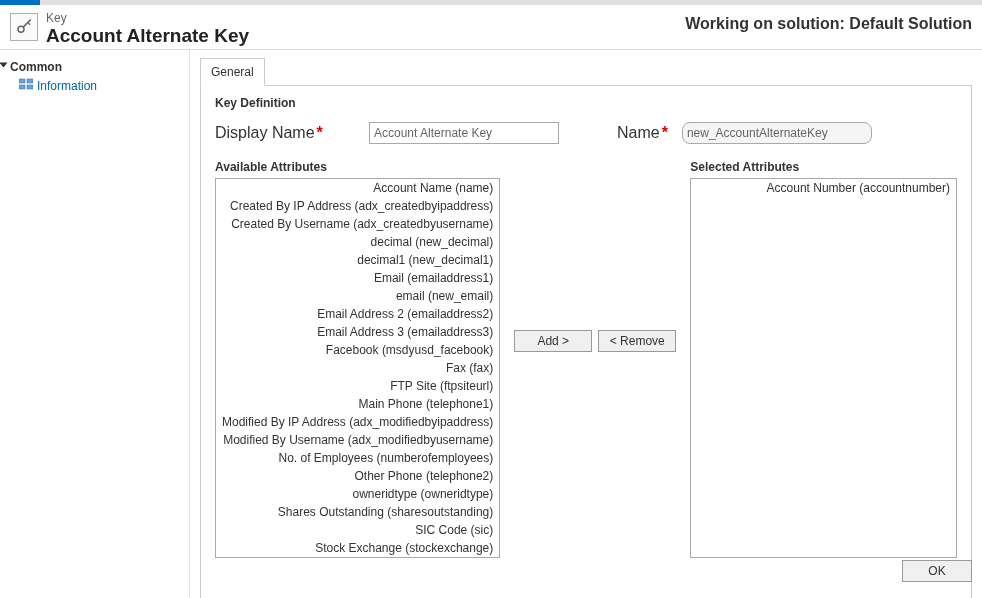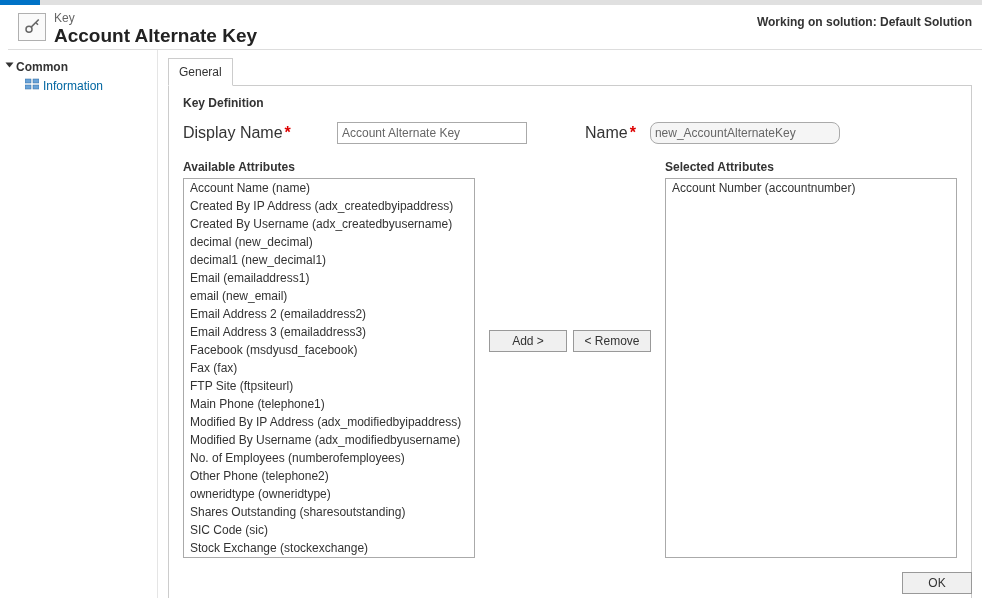--- a/index.html
+++ b/index.html
@@ -23,21 +23,20 @@
     left: 0; top: 0;
     height: 5px;
     width: 40px;
     background: #0072c6;
   }
   .header {
     display: flex;
     align-items: flex-start;
     padding: 6px 10px 2px 10px;
     border-bottom: 1px solid #ddd;
-    margin-left: 8px;
   }
   .header-icon {
     width: 28px;
     height: 28px;
     border: 1px solid #b0b0b0;
     display: flex;
     align-items: center;
     justify-content: center;
     margin-right: 8px;
     margin-top: 2px;
@@ -48,32 +47,32 @@
     font-size: 12px;
     color: #666;
   }
   .header-title {
     font-size: 19px;
     font-weight: 600;
     color: #222;
   }
   .header-right {
     text-align: right;
-    font-size: 12px;
+    font-size: 16px;
     color: #333;
     padding-top: 4px;
     font-weight: 600;
   }
   .body {
     display: flex;
     height: calc(100% - 50px);
   }
   .sidebar {
-    width: 158px;
-    padding: 8px 0 0 7px;
+    width: 190px;
+    padding: 8px 0 0 1px;
     border-right: 1px solid #e5e5e5;
   }
   .sidebar-group {
     font-weight: 600;
     color: #333;
     font-size: 12px;
     padding: 2px 0;
   }
   .sidebar-group::before {
     content: '';
@@ -165,20 +164,21 @@
     border: 1px solid #aaa;
     height: 380px;
     overflow-y: scroll;
     font-size: 12px;
     background: #fff;
   }
   .listbox-item {
     padding: 2px 6px;
     white-space: nowrap;
     cursor: pointer;
+    text-align: right;
   }
   .middle-buttons {
     display: flex;
     flex-direction: row;
     gap: 6px;
     margin-top: 170px;
   }
   .btn {
     font-family: inherit;
     font-size: 12px;
@@ -186,21 +186,21 @@
     min-width: 78px;
     border: 1px solid #999;
     background: #f0f0f0;
     cursor: pointer;
     color: #333;
     text-align: center;
   }
   .ok-row {
     position: absolute;
     right: 10px;
-    bottom: 4px;
+    bottom: 16px;
     padding-left: 28px;
   }
   
   .listbox::-webkit-scrollbar { width: 18px; }
   .listbox::-webkit-scrollbar-track { background: #e9e9e9; }
   .listbox::-webkit-scrollbar-thumb { background: #c4c4c4; }
   .listbox::-webkit-scrollbar-button {
     height: 18px;
     background: #e9e9e9;
   }

